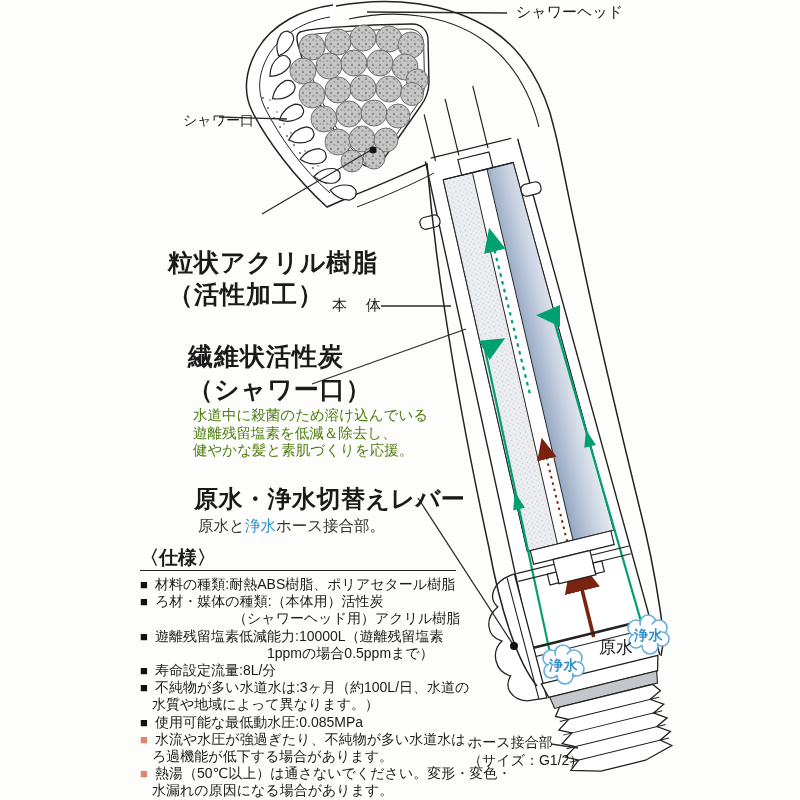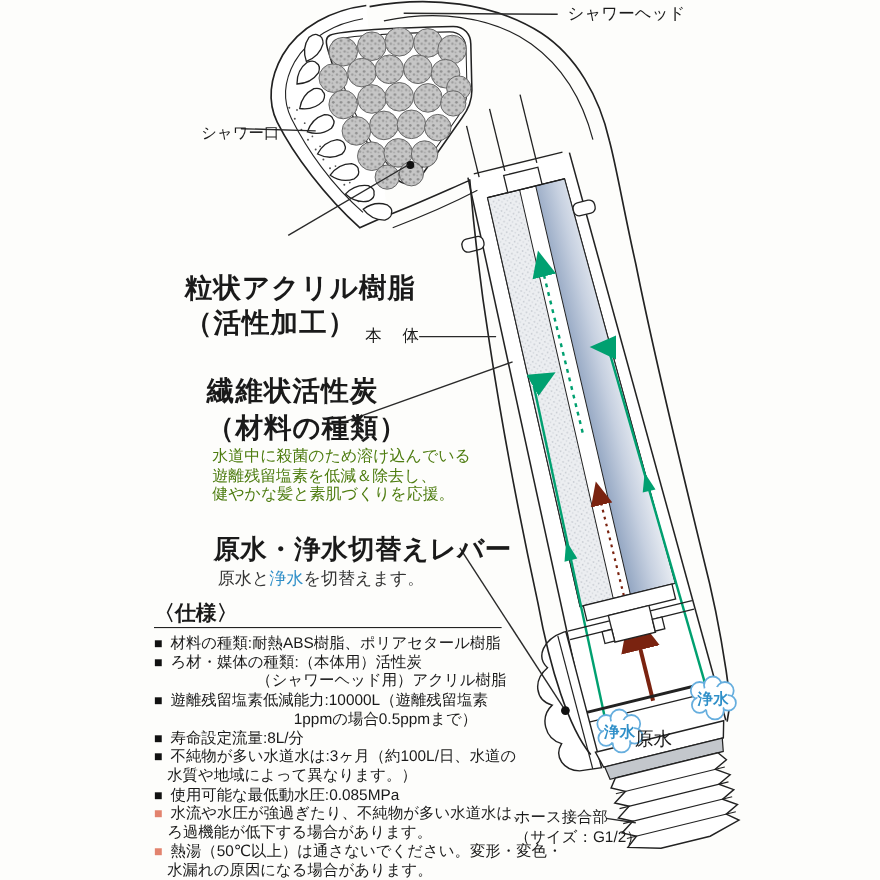--- a/index.html
+++ b/index.html
@@ -243,31 +243,31 @@
 
 <div class="lbl h-big" style="left:168px;top:200px;margin-top:46px;">
   <div>粒状アクリル樹脂</div>
   <div>（活性加工）</div>
 </div>
 
 <div class="lbl" style="left:332px;top:296px;font-size:15px;letter-spacing:2px;">本　体</div>
 
 <div class="lbl h-big" style="left:188px;top:340px;line-height:33px;">
   <div>繊維状活性炭</div>
-  <div>（材料の種類）</div>
+  <div>（シャワー口）</div>
 </div>
 <div class="lbl small" style="left:193px;top:407px;color:#4d7c0f;">
   <div>水道中に殺菌のため溶け込んでいる</div>
   <div>遊離残留塩素を低減＆除去し、</div>
   <div>健やかな髪と素肌づくりを応援。</div>
 </div>
 
 <div class="lbl h-mid" style="left:194px;top:483px;">原水・浄水切替えレバー</div>
 <div class="lbl" style="left:198px;top:516px;font-size:15.5px;color:#333;">
-  <span>原水と</span><span class="blue">浄水</span><span>を切替えます。</span>
+  <span>原水と</span><span class="blue">浄水</span><span>ホース接合部。</span>
 </div>
 
 <div class="lbl" style="left:140px;top:545px;font-size:19px;font-weight:600;">〈仕様〉</div>
 <div class="rule"></div>
 
 <div id="speclist">
   <div class="sline"><span class="bullet">■</span><span>材料の種類:耐熱ABS樹脂、ポリアセタール樹脂</span></div>
   <div class="sline"><span class="bullet">■</span><span>ろ材・媒体の種類:（本体用）活性炭</span></div>
   <div class="sline nob ind-a"><span>（シャワーヘッド用）アクリル樹脂</span></div>
   <div class="sline"><span class="bullet">■</span><span>遊離残留塩素低減能力:10000L（遊離残留塩素</span></div>
@@ -280,17 +280,17 @@
   <div class="sline nob ind-c"><span>ろ過機能が低下する場合があります。</span></div>
   <div class="sline"><span class="bullet warn">■</span><span>熱湯（50℃以上）は通さないでください。変形・変色・</span></div>
   <div class="sline nob ind-c"><span>水漏れの原因になる場合があります。</span></div>
 </div>
 
 <div class="lbl" style="left:468px;top:733px;font-size:14px;line-height:18px;">
   <div>ホース接合部</div>
   <div>（サイズ：G1/2）</div>
 </div>
 
-<div class="lbl" style="left:577px;top:636px;font-size:17px;margin-top:24px;">原水</div>
+<div class="lbl" style="left:599px;top:636px;font-size:17px;">原水</div>
 <div class="lbl bubble-txt" style="left:549px;top:657px;">浄水</div>
 <div class="lbl bubble-txt" style="left:634px;top:627px;">浄水</div>
 
 </div>
 
 </body></html>

